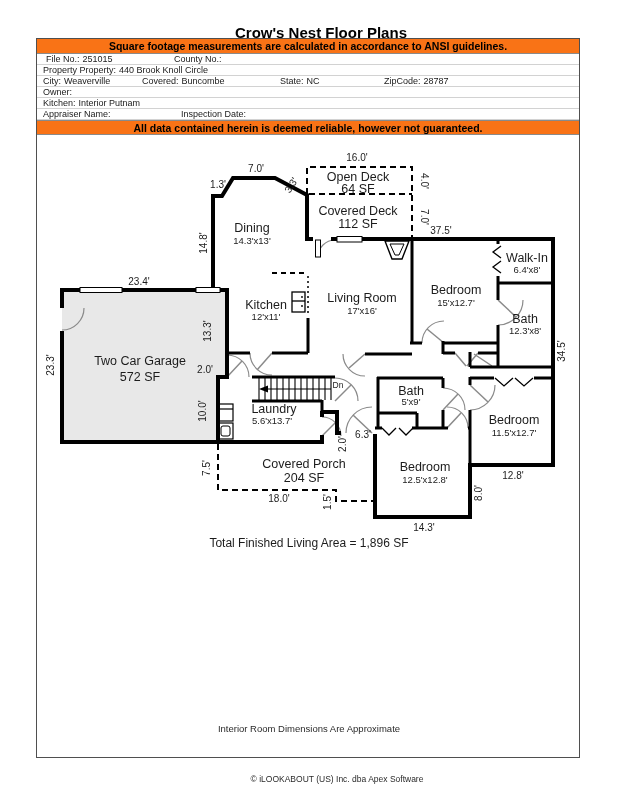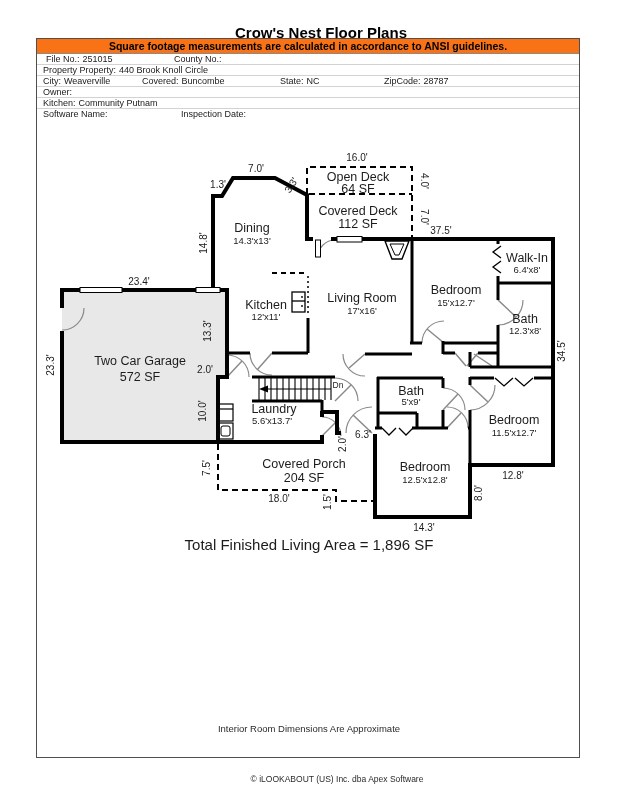--- a/index.html
+++ b/index.html
@@ -21,21 +21,21 @@
   .f{position:absolute;top:0;white-space:nowrap;}
   .f .lbl{color:#1a1a1a;}
   .f .val{color:#1a1a1a;margin-left:3px;}
   #plan-svg{position:absolute;left:0;top:0;width:618px;height:800px;}
   .room-name{font-size:12.5px;fill:#1c1c1c;}
   .room-size{font-size:9.5px;fill:#1c1c1c;}
   .room-size-big{font-size:12.5px;fill:#1c1c1c;}
   .dim{font-size:10px;fill:#1c1c1c;}
   .dn{font-size:8.5px;fill:#1c1c1c;}
   #total-area{position:absolute;left:0;top:536px;width:618px;text-align:center;
-              font-size:15px;color:#1c1c1c;}
+              font-size:12px;color:#1c1c1c;}
   #disclaimer{position:absolute;left:0;top:723px;width:618px;text-align:center;
               font-size:9.5px;color:#2a2a2a;}
   #copyright{position:absolute;left:0;top:774px;width:618px;text-align:center;
              font-size:8.5px;color:#2a2a2a;padding-left:28px;}
 </style>
 </head>
 <body>
 
 <div id="page">
 
@@ -54,27 +54,28 @@
     <div class="inforow">
       <span class="f" style="left:6px"><span class="lbl">City:</span><span class="val">Weaverville</span></span>
       <span class="f" style="left:105px"><span class="lbl">Covered:</span><span class="val">Buncombe</span></span>
       <span class="f" style="left:243px"><span class="lbl">State:</span><span class="val">NC</span></span>
       <span class="f" style="left:347px"><span class="lbl">ZipCode:</span><span class="val">28787</span></span>
     </div>
     <div class="inforow">
       <span class="f" style="left:6px"><span class="lbl">Owner:</span><span class="val"></span></span>
     </div>
     <div class="inforow">
-      <span class="f" style="left:6px"><span class="lbl">Kitchen:</span><span class="val">Community Putnam</span></span>
-    </div>
-    <div class="inforow">
-      <span class="f" style="left:6px"><span class="lbl">Software Name:</span><span class="val"></span></span>
+      <span class="f" style="left:6px"><span class="lbl">Kitchen:</span><span class="val">Interior Putnam</span></span>
+    </div>
+    <div class="inforow">
+      <span class="f" style="left:6px"><span class="lbl">Appraiser Name:</span><span class="val"></span></span>
       <span class="f" style="left:144px"><span class="lbl">Inspection Date:</span><span class="val"></span></span>
     </div>
 
+    <div class="banner">All data contained herein is deemed reliable, however not guaranteed.</div>
   </div>
 
   <svg id="plan-svg" viewBox="0 0 618 800" xmlns="http://www.w3.org/2000/svg">
 
     <polygon points="62,290 227,290 227,377 218,377 218,442 62,442" fill="#e8e8e8"></polygon>
 
     <path d="M307,194 L307,167 L412,167 L412,239 M309,194 L412,194" fill="none" stroke="#000" stroke-width="2" stroke-dasharray="6,4"></path>
     <path d="M218,444 L218,490 L336,490 L336,501 L374,501" fill="none" stroke="#000" stroke-width="2" stroke-dasharray="6,4"></path>
     <path d="M272,273 L308,273" fill="none" stroke="#000" stroke-width="2" stroke-dasharray="5,4"></path>
     <path d="M308,276 L308,316" fill="none" stroke="#000" stroke-width="1.5" stroke-dasharray="2,3"></path>

